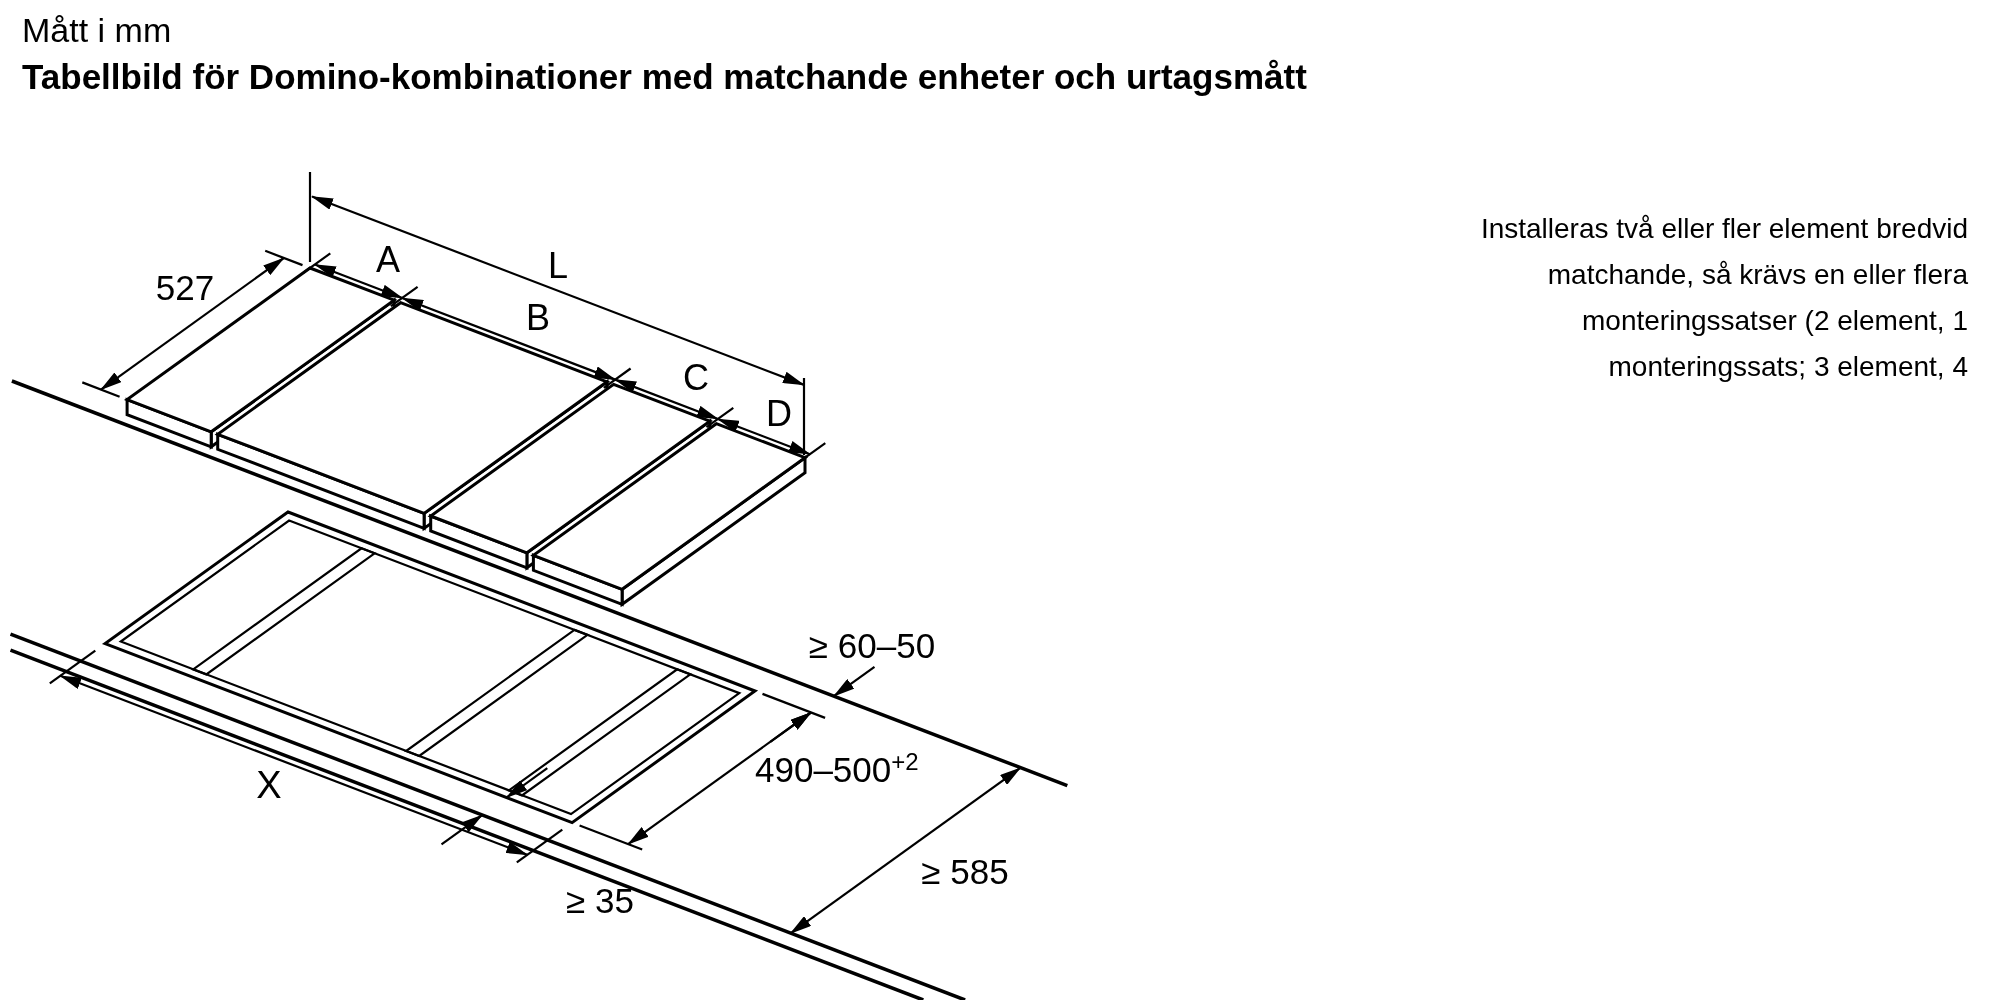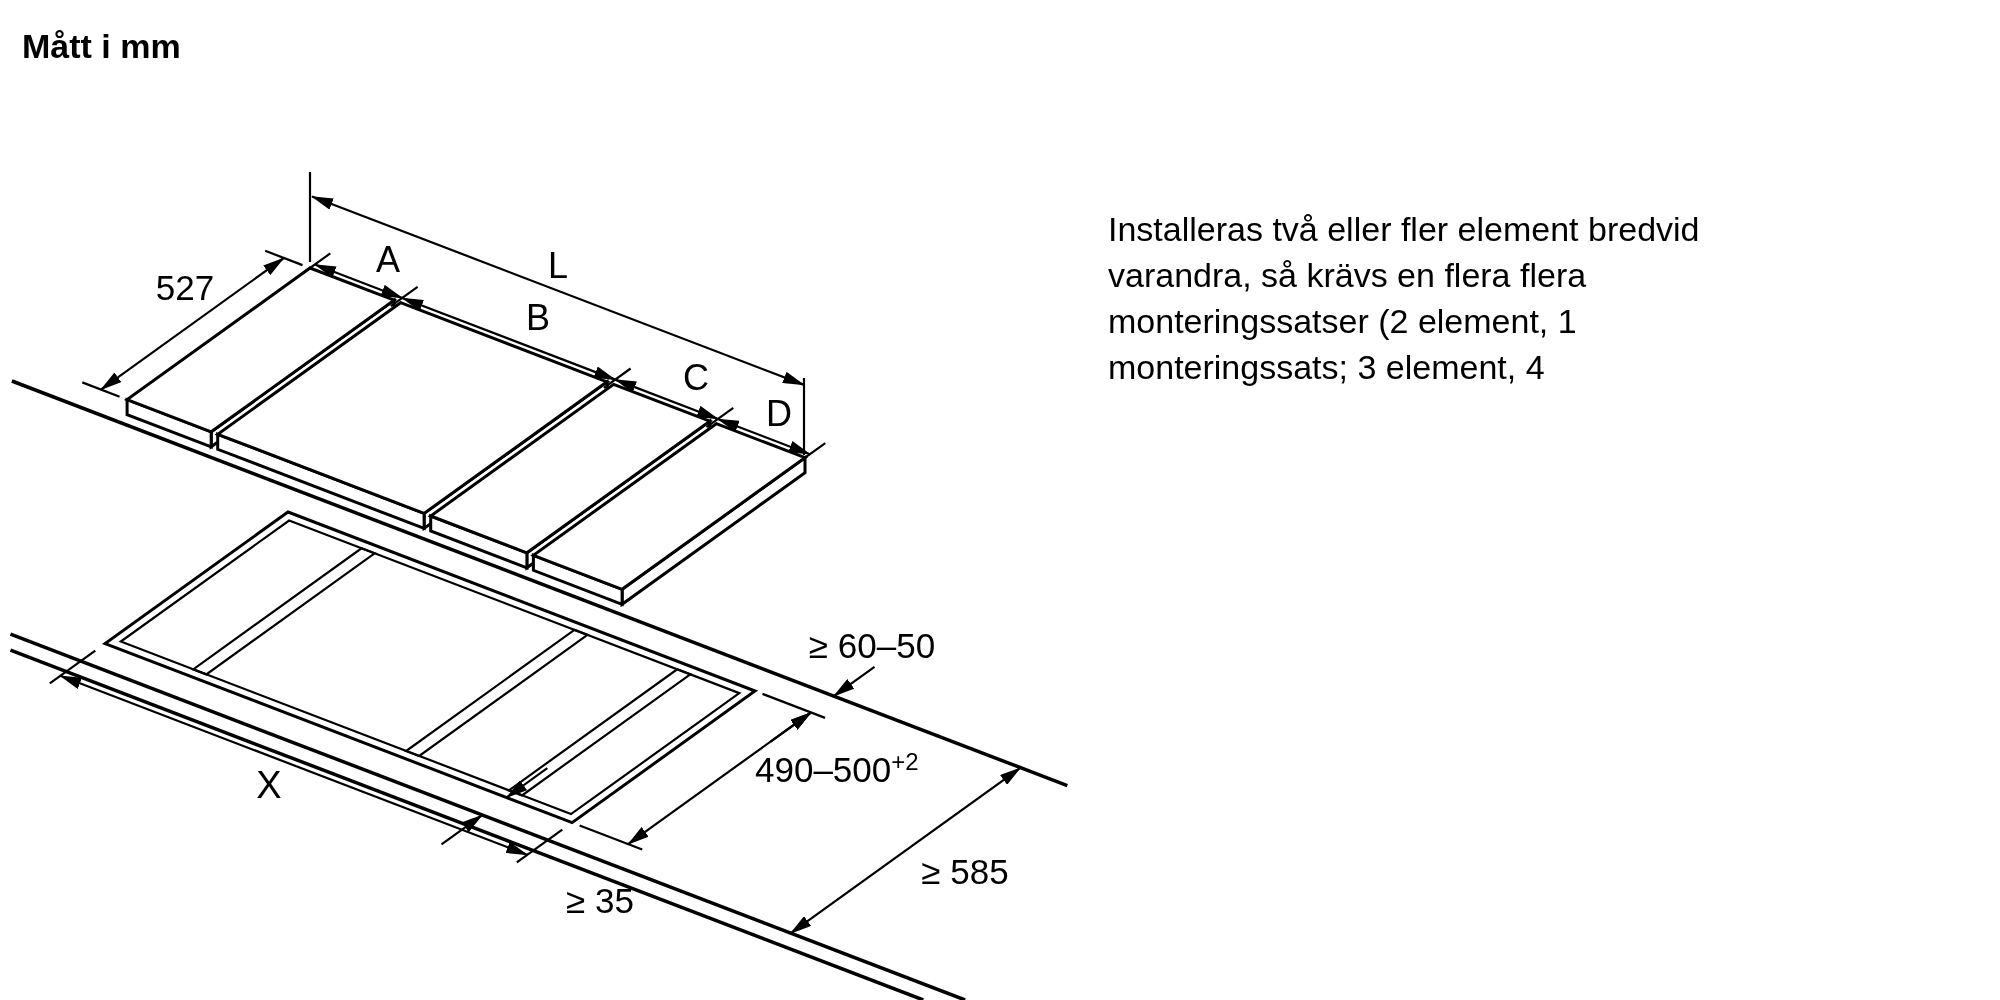--- a/index.html
+++ b/index.html
@@ -6,49 +6,50 @@
   .canvas{
     position:relative;
     width:2000px;height:1000px;
     background:#ffffff;
     font-family:"Liberation Sans",sans-serif;
     color:#000;
     overflow:hidden;
   }
   .hdr-note{
     position:absolute;left:22px;top:10px;
-    font-size:34px;line-height:40px;font-weight:700;margin-top:16px;
+    font-size:34px;line-height:40px;font-weight:400;
   }
   .hdr-title{
     position:absolute;left:22px;top:56px;
     font-size:35px;line-height:42px;font-weight:700;
   }
   .notes{position:absolute;left:1108px;width:860px;}
   .notes.p1{top:206px;}
   .notes.p2{top:532px;}
-  .note-line{font-size:34px;line-height:46px;white-space:nowrap;}
+  .note-line{font-size:28px;line-height:46px;white-space:nowrap;text-align:right;}
   svg text{
     font-family:"Liberation Sans",sans-serif;
     fill:#000;
   }
   .dimtxt{font-size:35px;}
   .dimletter{font-size:36px;}
   .dimx{font-size:38px;}
   .suptxt{font-size:24px;}
 </style>
 </head>
 <body>
 
 <div class="canvas">
 
   <div class="hdr-note">Mått i mm</div>
+  <div class="hdr-title">Tabellbild för Domino-kombinationer med matchande enheter och urtagsmått</div>
 
   <div class="notes p1">
     <div class="note-line">Installeras två eller fler element bredvid</div>
-    <div class="note-line">varandra, så krävs en flera flera</div>
+    <div class="note-line">matchande, så krävs en eller flera</div>
     <div class="note-line">monteringssatser (2 element, 1</div>
     <div class="note-line">monteringssats; 3 element, 4</div>
   </div>
 
   <div class="notes p2">
   </div>
 
   <svg width="2000" height="1000" viewBox="0 0 2000 1000" style="position:absolute;left:0;top:0;" xmlns="http://www.w3.org/2000/svg">
     <defs>
       <marker id="arw" viewBox="0 0 22 12" refX="21" refY="6" markerWidth="22" markerHeight="12" orient="auto-start-reverse" markerUnits="userSpaceOnUse">

